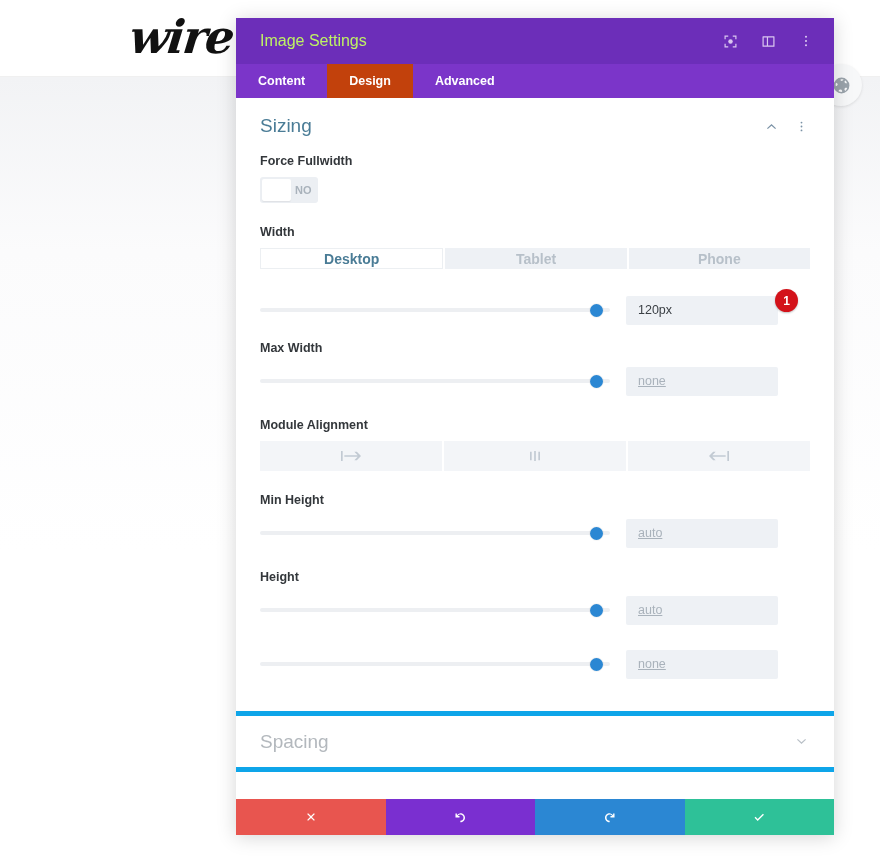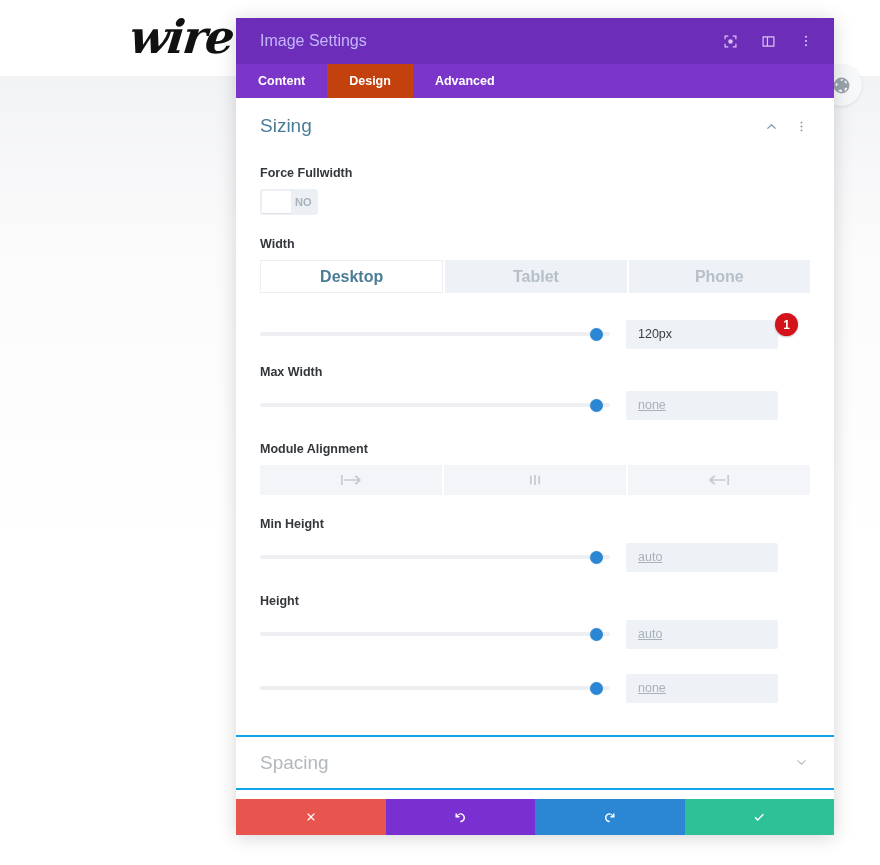--- a/index.html
+++ b/index.html
@@ -74,21 +74,21 @@
 
   .m-titlebar {
     height: 46px;
     background: #6c2eb9;
     display: flex;
     align-items: center;
     padding: 0 16px 0 24px;
     flex: 0 0 auto;
   }
   .m-title {
-    color: #c4b5fd;
+    color: #bef264;
     font-size: 16px;
     font-weight: normal;
     flex: 1 1 auto;
   }
   .m-title-icons { display: flex; align-items: center; gap: 14px; }
   .m-title-icons .ti {
     width: 24px; height: 24px;
     display: flex; align-items: center; justify-content: center;
     cursor: pointer;
   }
@@ -130,21 +130,21 @@
   }
 
   .m-scrollarea {
     position: absolute;
     inset: 0;
     overflow: hidden;
   }
 
   
   .panel {
-    border-bottom: 2px solid #0ea5e9;
+    border-bottom: 5px solid #0ea5e9;
     background: #ffffff;
   }
   .panel-head {
     height: 56px;
     display: flex; align-items: center;
     padding: 0 24px;
     cursor: pointer;
   }
   .panel-head .ph-title {
     flex: 1 1 auto;
@@ -153,21 +153,21 @@
   }
   .panel-head.open .ph-title { color: #4a7c96; }
   .panel-head.closed .ph-title { color: #b3b8bd; font-size: 19px; }
   .ph-icons { display: flex; align-items: center; gap: 12px; }
   .ph-icons .pi { width: 18px; height: 18px; display:flex; align-items:center; justify-content:center; cursor:pointer; }
   .ph-icons svg { fill: #7b92a6; }
   .panel-head.closed .ph-icons svg { fill: #b9c0c7; }
 
   .panel-body { padding: 0 24px 26px 24px; }
 
-  .fld { margin-bottom: 4px; margin-top: 12px; }
+  .fld { margin-bottom: 4px; }
   .fld-label {
     font-size: 12.5px;
     font-weight: bold;
     color: #33373b;
     margin-bottom: 9px;
     display: block;
   }
 
   
   .toggle {
@@ -193,23 +193,23 @@
   }
 
   
   .dev-tabs {
     display: flex;
     gap: 2px;
     margin-bottom: 24px;
   }
   .dev-tab {
     flex: 1 1 0;
-    height: 33px;
+    height: 21px;
     display: flex; align-items: center; justify-content: center;
-    font-size: 16px;
+    font-size: 14px;
     font-weight: bold;
     background: #eef1f5;
     color: #b7c0c9;
     cursor: pointer;
   }
   .dev-tab.active {
     background: #ffffff;
     color: #4a7c96;
     border: 1px solid #eceff2;
   }

